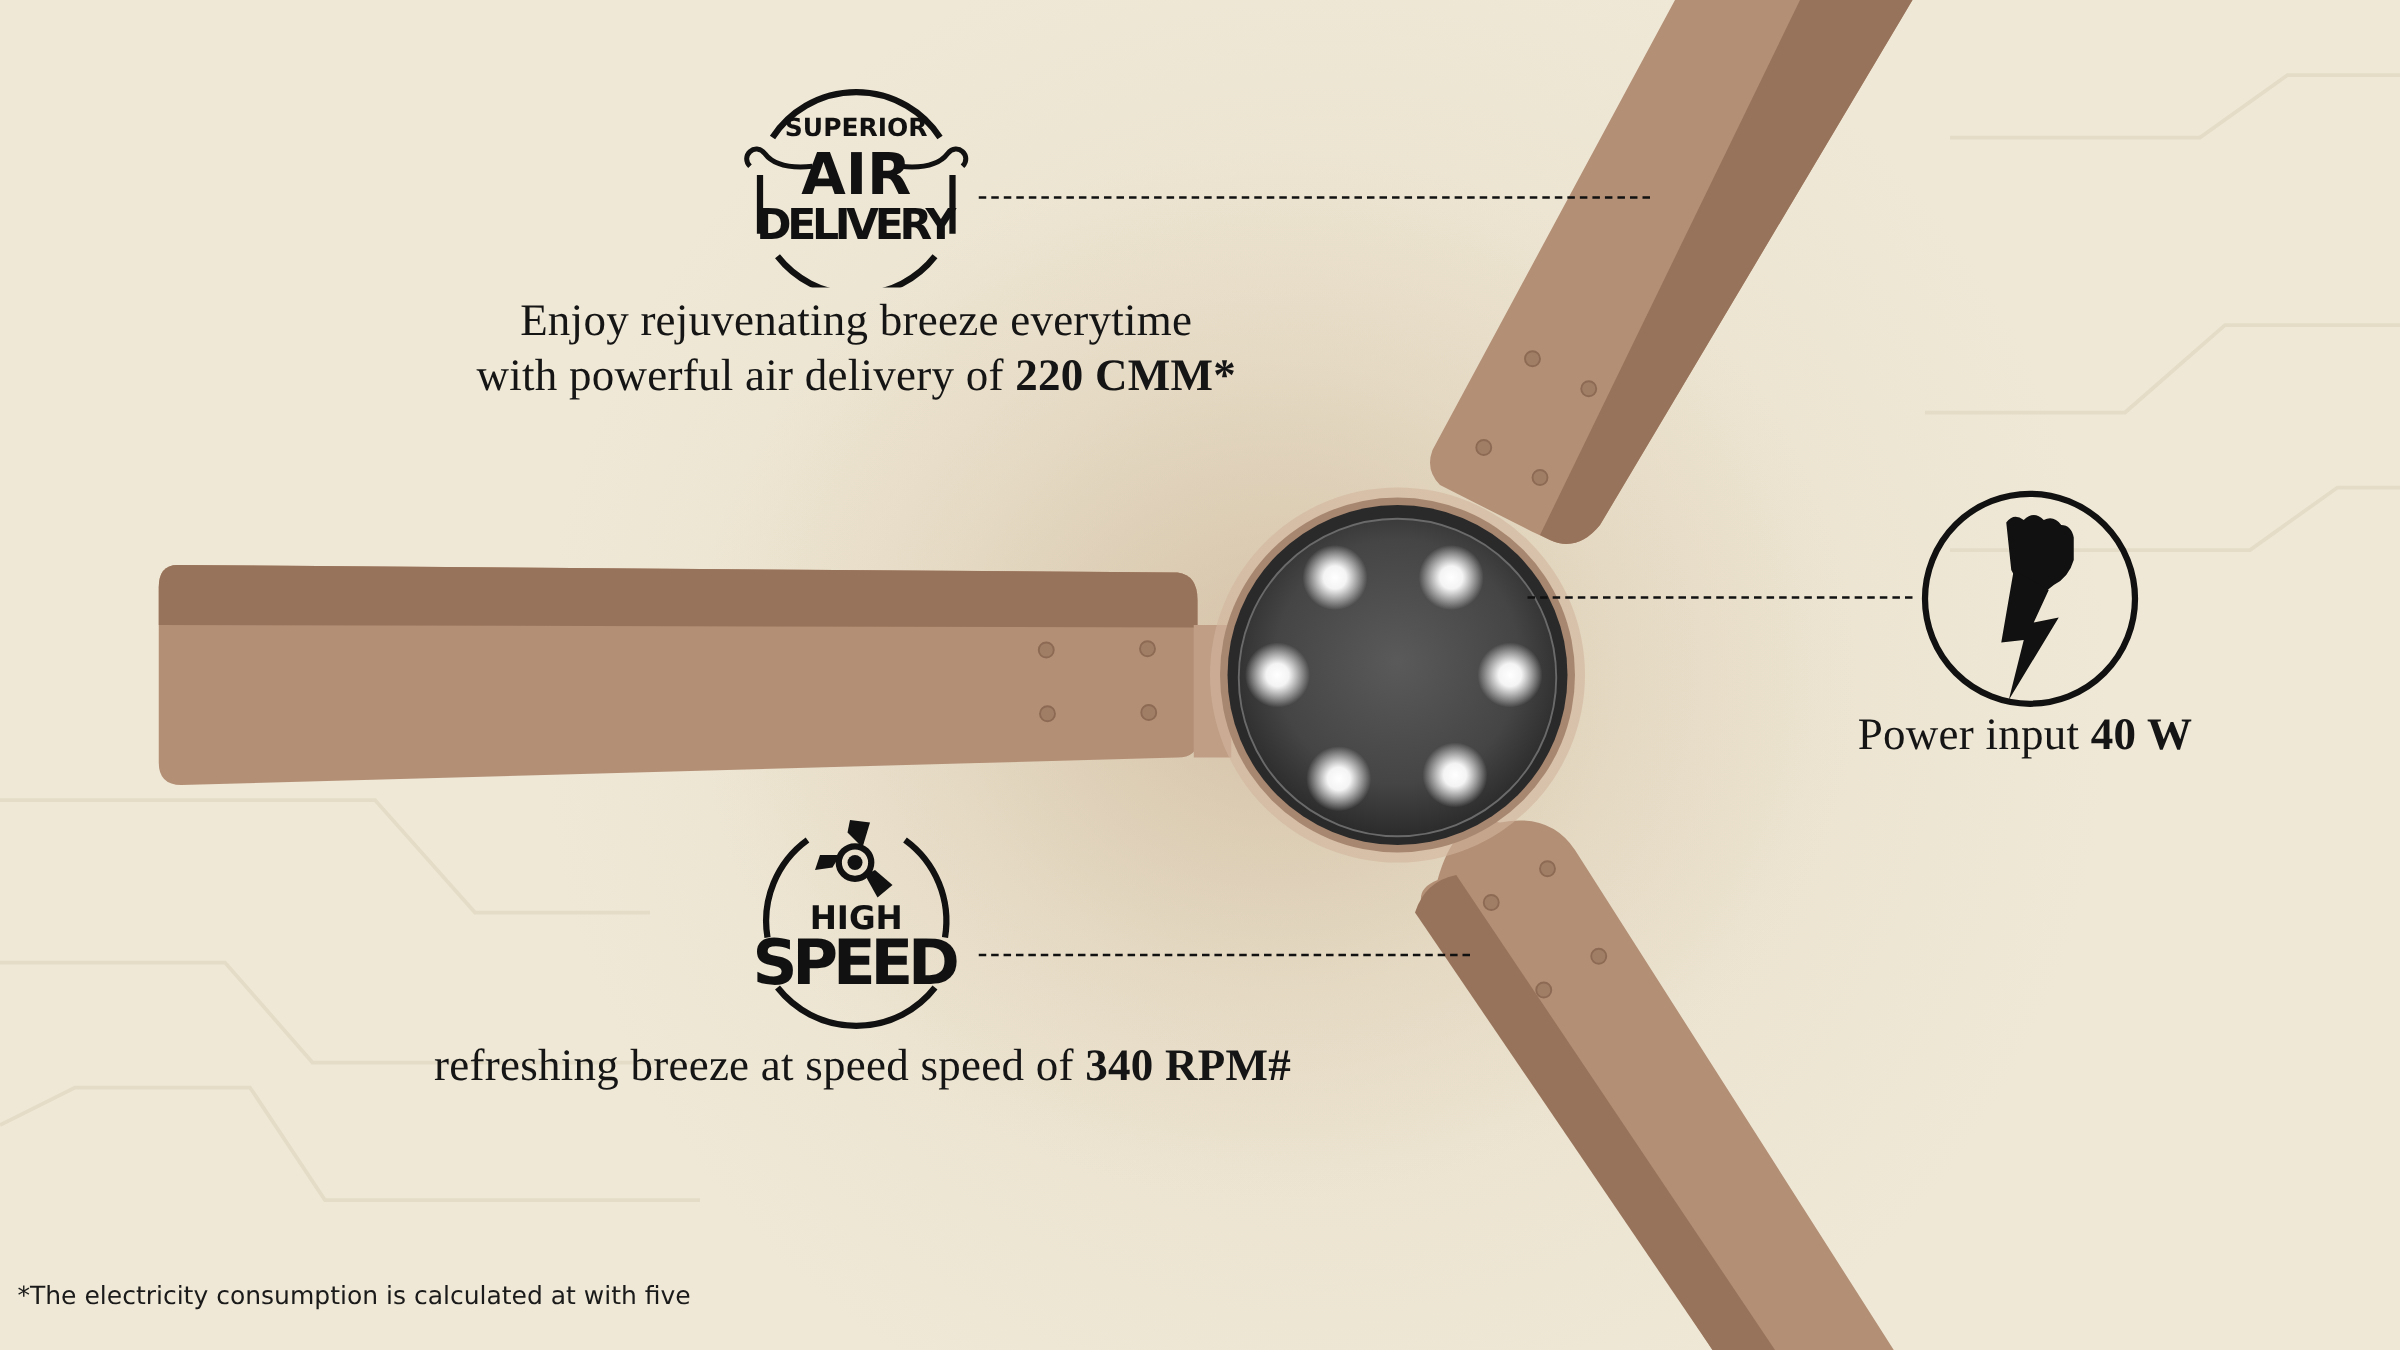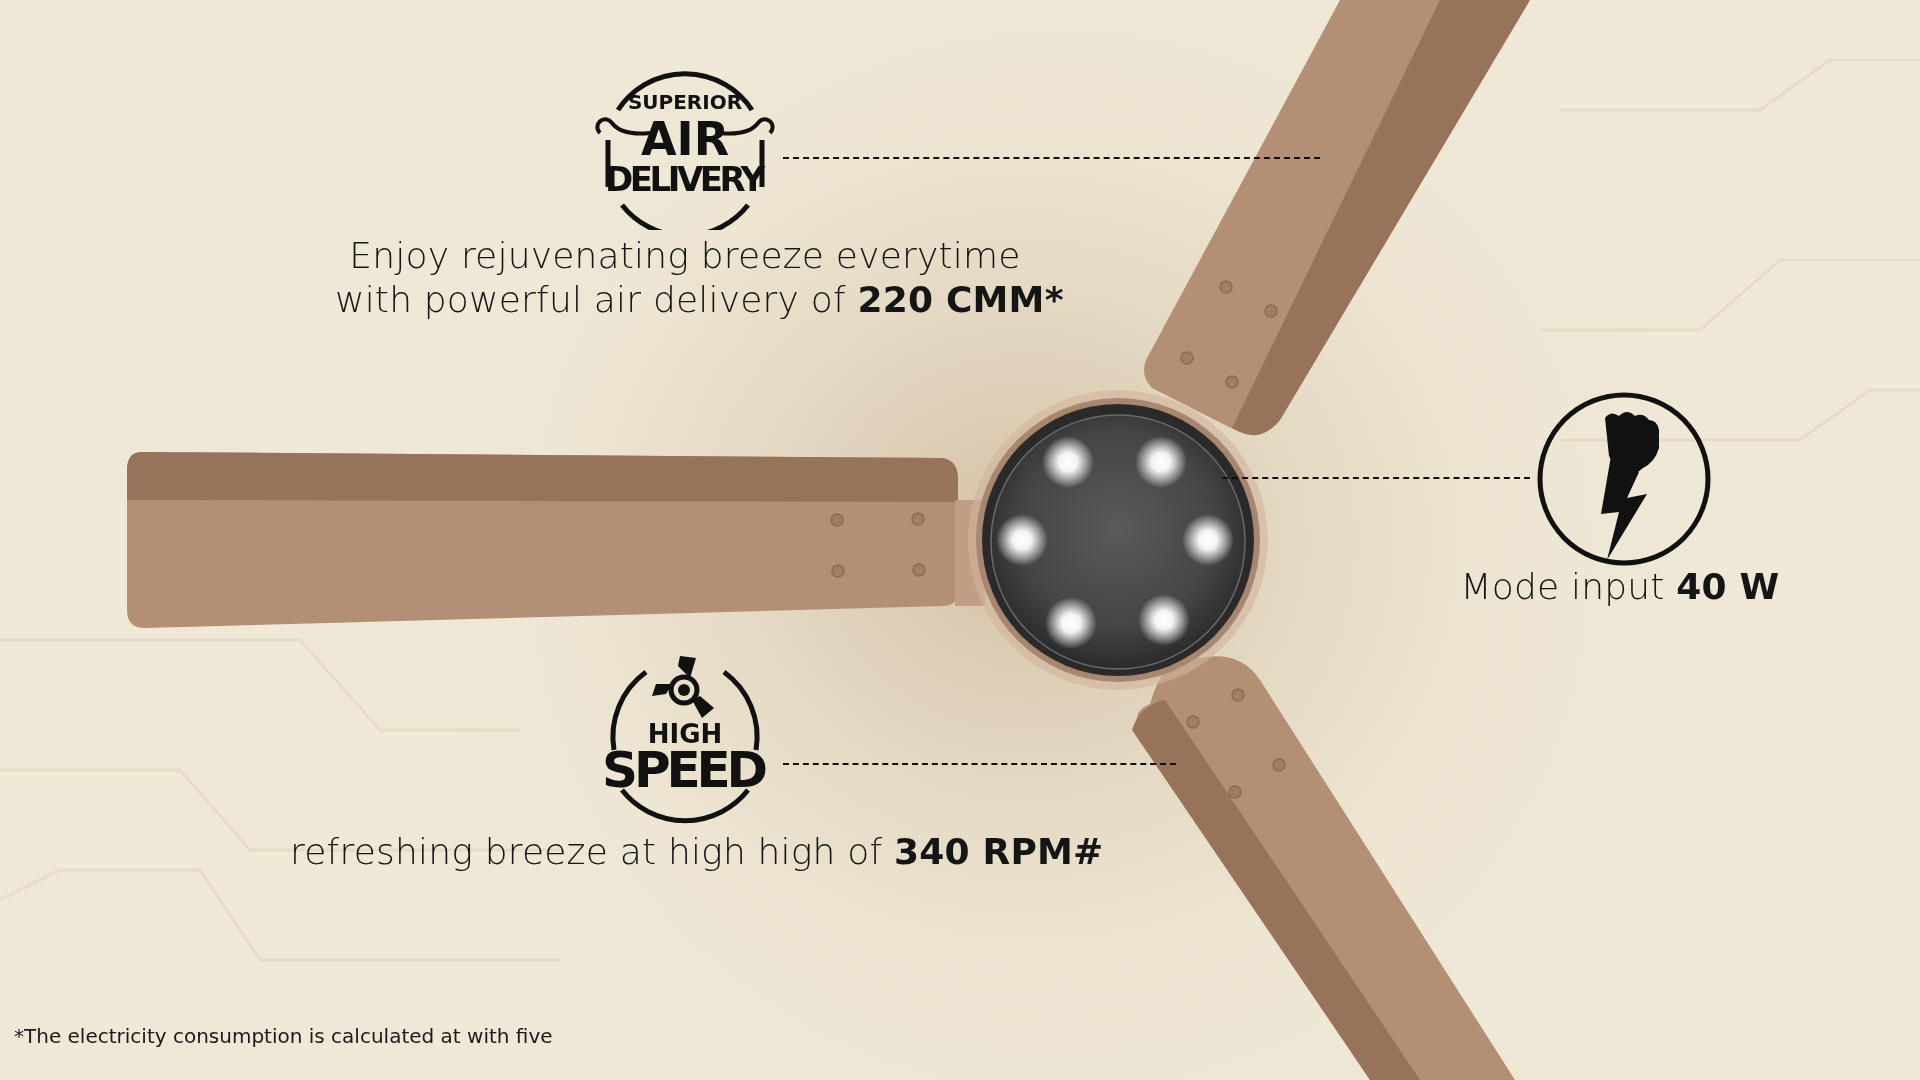--- a/index.html
+++ b/index.html
@@ -17,21 +17,21 @@
   }
   .circuit { position:absolute; left:0; top:0; }
   svg.fan { position:absolute; left:0; top:0; }
   .badge { position:absolute; }
   .dash {
     position:absolute; height:0;
     border-top:2px dashed #111;
   }
   .desc {
     position:absolute; text-align:center; font-size:36px; line-height:44px;
-    font-weight:300; color:#151515; letter-spacing:0.2px; white-space:nowrap;
+    font-weight:300; color:#151515; letter-spacing:0.2px; white-space:nowrap;font-family:Liberation Serif, serif;
   }
   .desc b { font-weight:700; }
   .footnotes {
     position:absolute; left:14px; top:1024px; font-size:20px; line-height:25px; color:#1a1a1a;
   }
   .badge-text { font-family:"DejaVu Sans", sans-serif; font-weight:700; fill:#111; }
 </style>
 </head>
 <body>
 
@@ -135,38 +135,38 @@
 <svg class="badge" style="left:1535px; top:390px;" width="178" height="178">
   <circle cx="89" cy="89" r="84" fill="none" stroke="#111" stroke-width="5"></circle>
   <g fill="#111">
     <path d="M 70 28 Q 76 20 84 26 Q 92 18 100 26 Q 108 22 114 30 Q 122 30 124 40 L 124 58 Q 120 72 108 78 L 103 82 L 90 80 Q 78 76 74 66 Z"></path>
     <path d="M 76 66 L 104 82 L 92 108 L 112 104 L 72 170 L 84 122 L 66 124 Z"></path>
   </g>
 </svg>
 <div class="dash" style="left:1222px; top:477px; width:308px;"></div>
 
 <div class="desc" style="left:1420px; top:565px; width:400px;">
-  <span>Mode input </span><b>40 W</b>
+  <span>Power input </span><b>40 W</b>
 </div>
 
 <svg class="badge" style="left:594px; top:650px;" width="182" height="180">
   <path d="M 20 100 A 80 80 0 0 1 52 22" fill="none" stroke="#111" stroke-width="5"></path>
   <path d="M 130 22 A 80 80 0 0 1 162 100" fill="none" stroke="#111" stroke-width="5"></path>
   <path d="M 28 140 A 80 80 0 0 0 154 140" fill="none" stroke="#111" stroke-width="5"></path>
   <g>
     <circle cx="90" cy="40" r="13" fill="none" stroke="#111" stroke-width="5"></circle>
     <circle cx="90" cy="40" r="6" fill="#111"></circle>
     <path d="M 78 34 L 62 34 L 58 46 L 72 44 Z" fill="#111"></path>
     <path d="M 96 28 L 102 8 L 86 6 L 84 16 Z" fill="#111"></path>
     <path d="M 98 50 L 108 68 L 120 58 L 106 46 Z" fill="#111"></path>
   </g>
   <text class="badge-text" x="91" y="93" font-size="26" text-anchor="middle">HIGH</text>
   <text class="badge-text" x="91" y="137" font-size="50" text-anchor="middle" textLength="166">SPEED</text>
 </svg>
 <div class="dash" style="left:783px; top:763px; width:393px;"></div>
 
 <div class="desc" style="left:290px; top:830px; width:800px;">
-  <div><span>refreshing breeze at high high of </span><b>340 RPM#</b></div>
+  <div><span>refreshing breeze at speed speed of </span><b>340 RPM#</b></div>
 </div>
 
 <div class="footnotes">
   <div>*The electricity consumption is calculated at with five</div>
 </div>
 
 </body></html>

